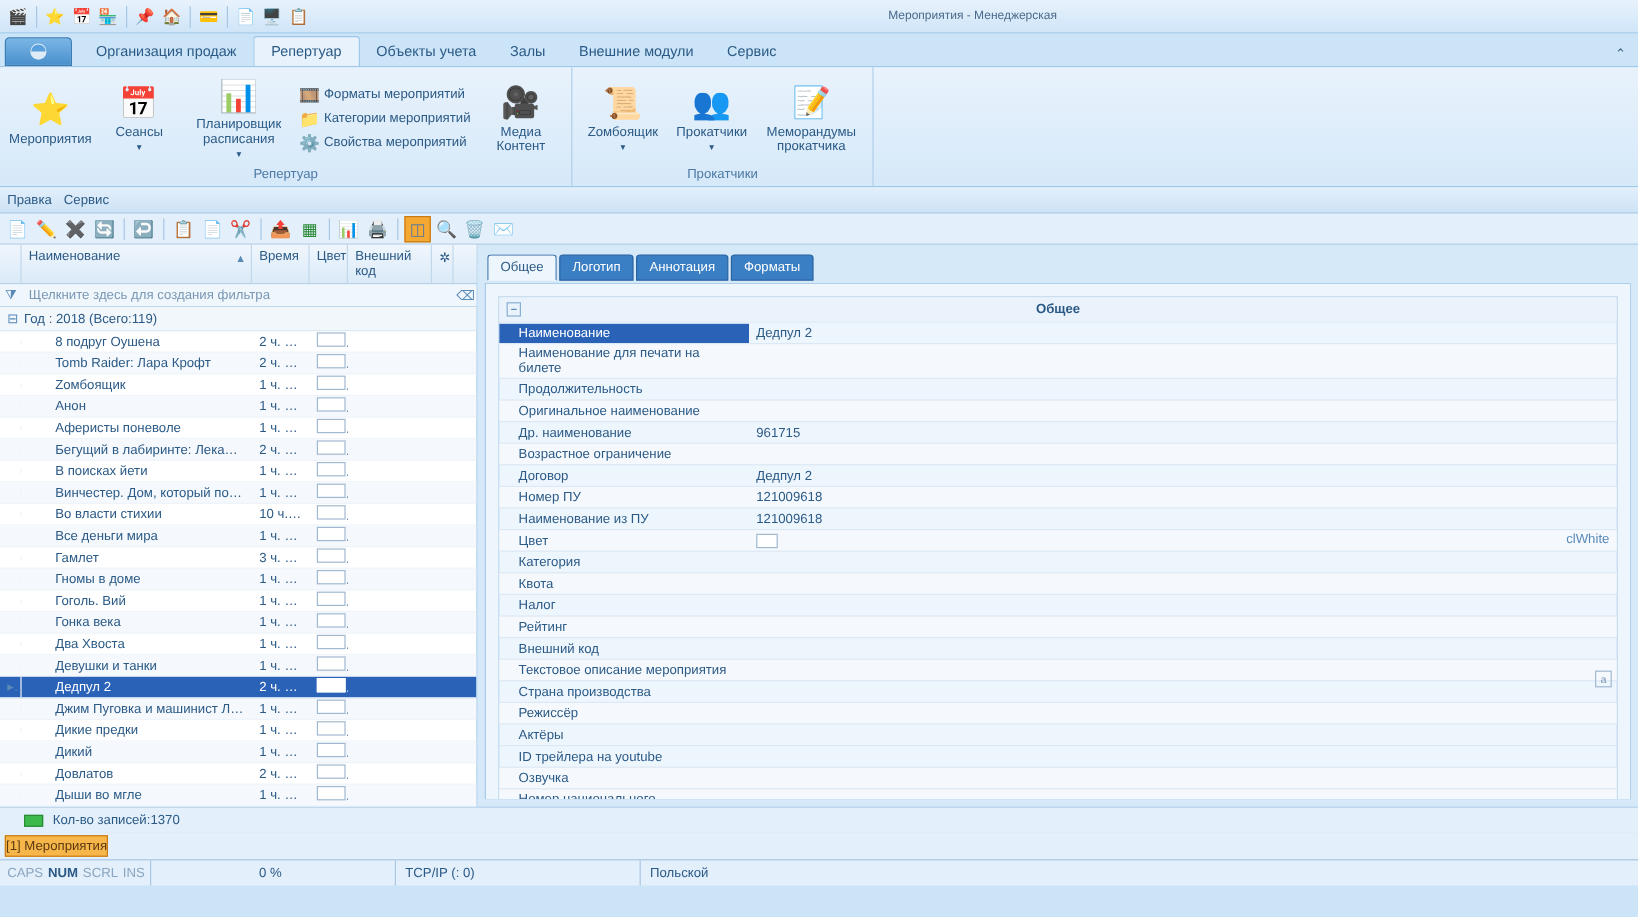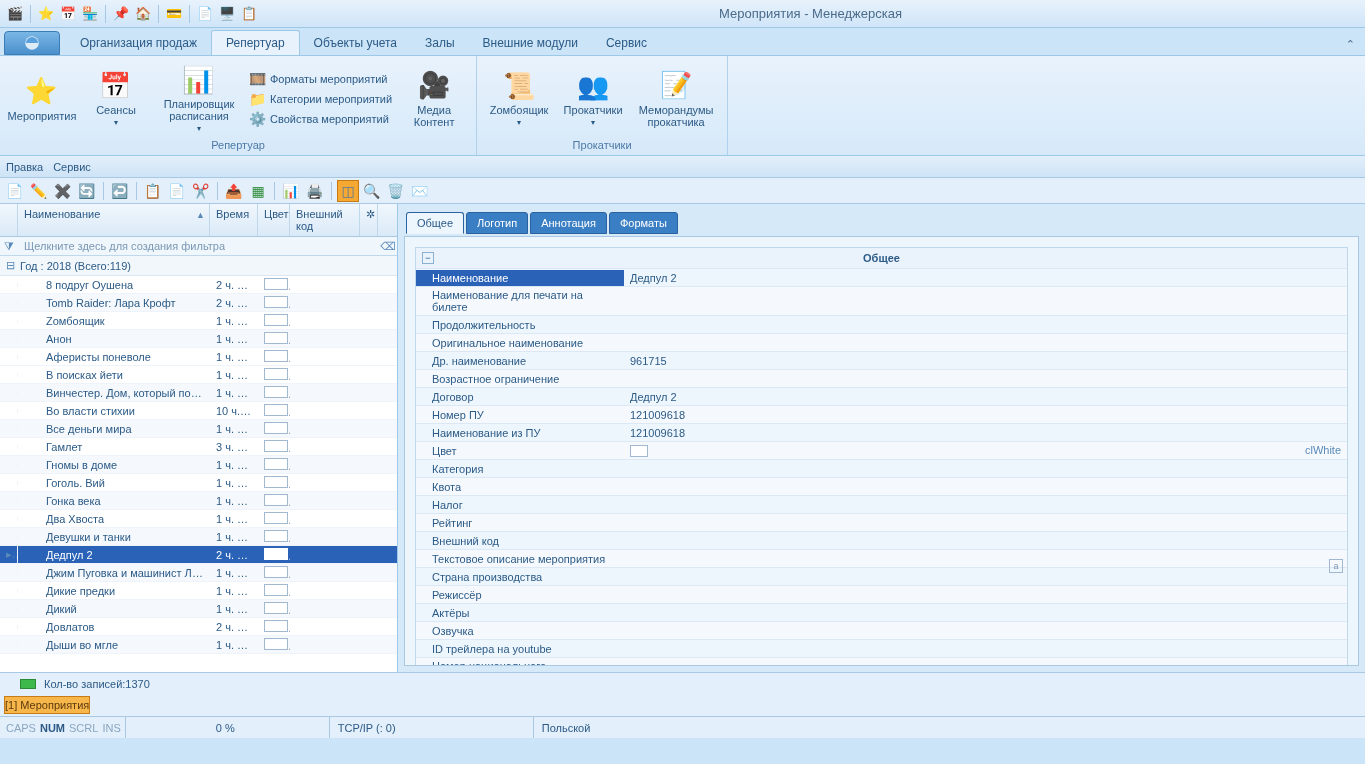--- a/index.html
+++ b/index.html
@@ -1,21 +1,21 @@
 <!DOCTYPE html>
 <html><head>
 <meta charset="utf-8">
 <style>
 * { box-sizing: border-box; margin: 0; padding: 0; font-family: Tahoma, Arial, sans-serif; font-size: 11px; }
 body { background: #cce4f7; width: 1365px; height: 764px; overflow: hidden; }
 
 .titlebar { height: 28px; background: linear-gradient(to bottom, #e8f2fc, #cfe5f8); display: flex; align-items: center; padding: 0 4px; border-bottom: 1px solid #9ec8e8; }
 .titlebar .qat-icon { width: 16px; height: 16px; margin: 0 3px; display: inline-flex; align-items: center; justify-content: center; font-size: 13px; }
 .titlebar .sep { width: 1px; height: 18px; background: #a6c8e4; margin: 0 4px; }
-.titlebar .title { flex: 1; text-align: center; color: #4a6b8a; font-size: 13px; }
+.titlebar .title { flex: 1; text-align: center; color: #4a6b8a; font-size: 10px; }
 
 .ribbon-tabs { height: 28px; background: #cce4f7; display: flex; align-items: flex-end; padding-left: 4px; border-bottom: 1px solid #9ec8e8; }
 .app-btn { width: 56px; height: 24px; background: linear-gradient(to bottom,#7ab6e6,#4a90cc); border: 1px solid #3b7cb5; border-radius: 4px 4px 0 0; margin-right: 6px; display:flex;align-items:center;justify-content:center; }
 .app-btn svg { width:18px; height:18px; }
 .ribbon-tab { padding: 5px 14px; color: #2b5a86; cursor: default; font-size: 12px; }
 .ribbon-tab.active { background: #e8f2fc; border: 1px solid #9ec8e8; border-bottom: none; border-radius: 3px 3px 0 0; }
 .ribbon-collapse { margin-left:auto; padding: 4px 10px; color:#4a6b8a; }
 
 .ribbon-body { height: 100px; background: linear-gradient(to bottom,#e8f2fc,#d6e9f9); border-bottom: 1px solid #9ec8e8; display: flex; }
 .ribbon-group { border-right: 1px solid #b0d0ec; padding: 4px 6px 2px 6px; display: flex; flex-direction: column; }
@@ -268,20 +268,28 @@
           <span class="cell ext-cell"></span>
         </div>
         <div class="data-row">
           <span class="cell ind-cell"></span>
           <span class="cell indent"></span>
           <span class="cell name-cell">Аферисты поневоле</span>
           <span class="cell time-cell">1 ч. 4...</span>
           <span class="cell color-cell"><span class="color-swatch"></span></span>
           <span class="cell ext-cell"></span>
         </div>
+        <div class="data-row alt">
+          <span class="cell ind-cell"></span>
+          <span class="cell indent"></span>
+          <span class="cell name-cell">Бегущий в лабиринте: Лекарс...</span>
+          <span class="cell time-cell">2 ч. 3...</span>
+          <span class="cell color-cell"><span class="color-swatch"></span></span>
+          <span class="cell ext-cell"></span>
+        </div>
         <div class="data-row">
           <span class="cell ind-cell"></span>
           <span class="cell indent"></span>
           <span class="cell name-cell">В поисках йети</span>
           <span class="cell time-cell">1 ч. 4...</span>
           <span class="cell color-cell"><span class="color-swatch"></span></span>
           <span class="cell ext-cell"></span>
         </div>
         <div class="data-row alt">
           <span class="cell ind-cell"></span>
@@ -491,26 +499,26 @@
               <div class="prop-value"></div>
             </div>
             <div class="prop-row alt">
               <div class="prop-label">Режиссёр</div>
               <div class="prop-value"></div>
             </div>
             <div class="prop-row">
               <div class="prop-label">Актёры</div>
               <div class="prop-value"></div>
             </div>
+            <div class="prop-row">
+              <div class="prop-label">ID трейлера на youtube</div>
+              <div class="prop-value"></div>
+            </div>
             <div class="prop-row alt">
               <div class="prop-label">Озвучка</div>
-              <div class="prop-value"></div>
-            </div>
-            <div class="prop-row">
-              <div class="prop-label">ID трейлера на youtube</div>
               <div class="prop-value"></div>
             </div>
             <div class="prop-row alt">
               <div class="prop-label">Номер национального удостоверения</div>
             </div>
           </div>
       </div>
     </div>
   </div>
 </div>

